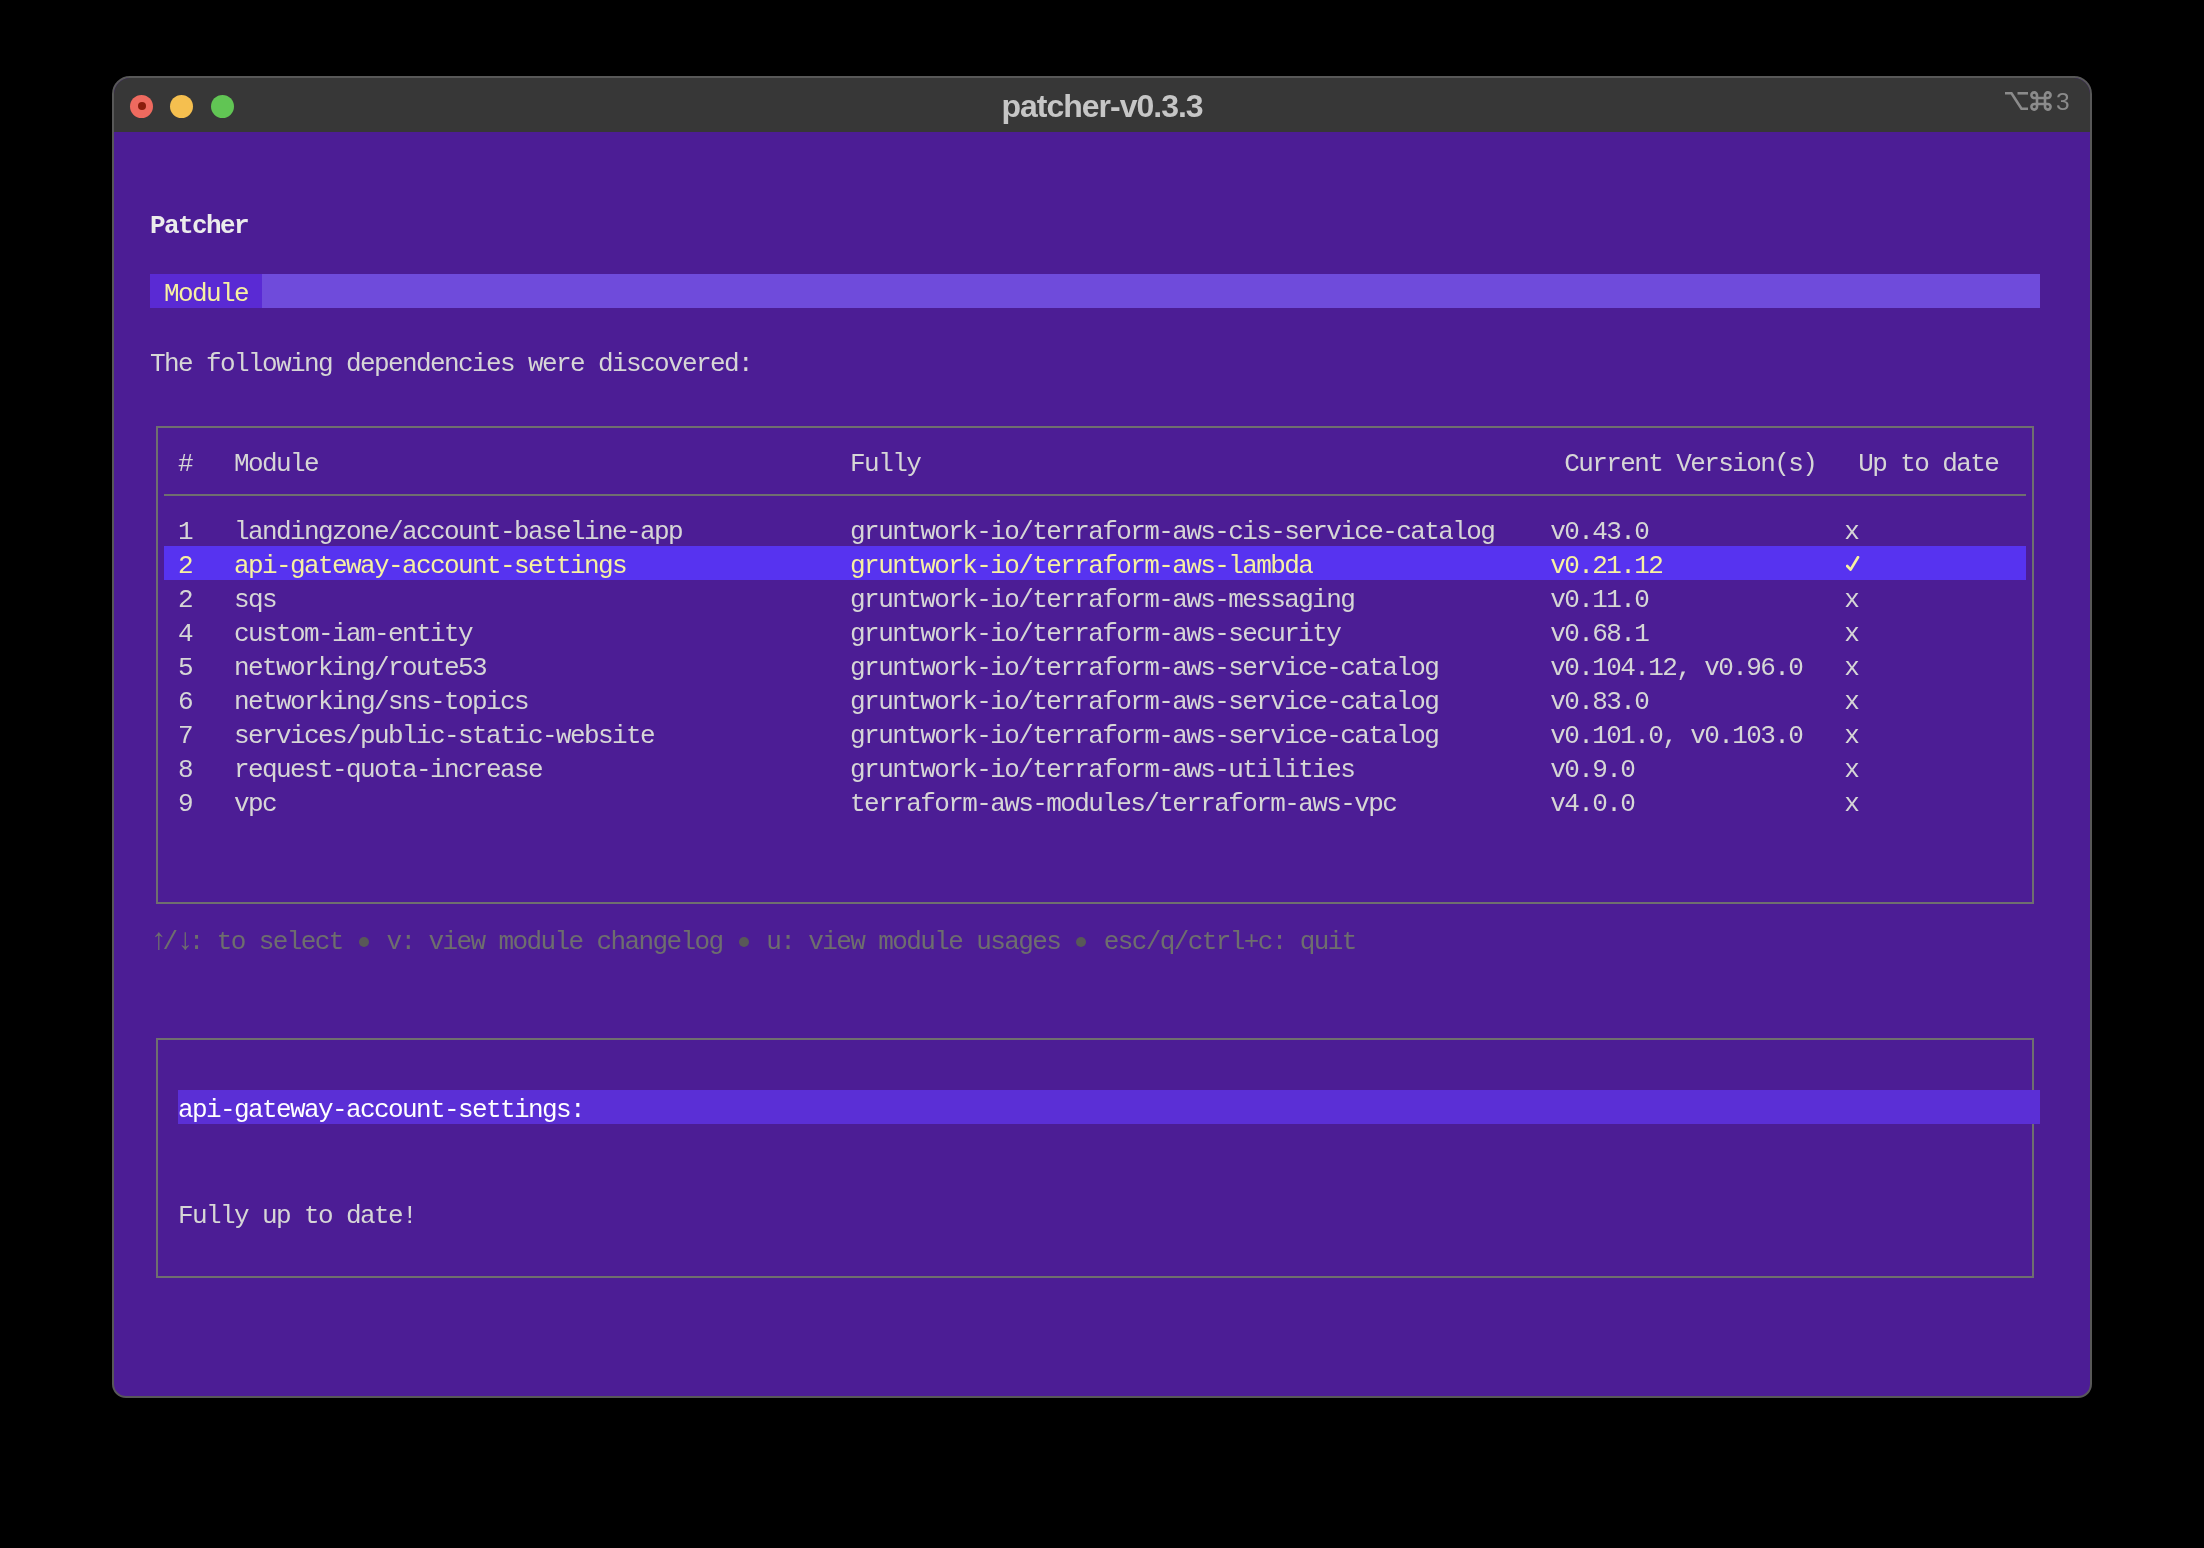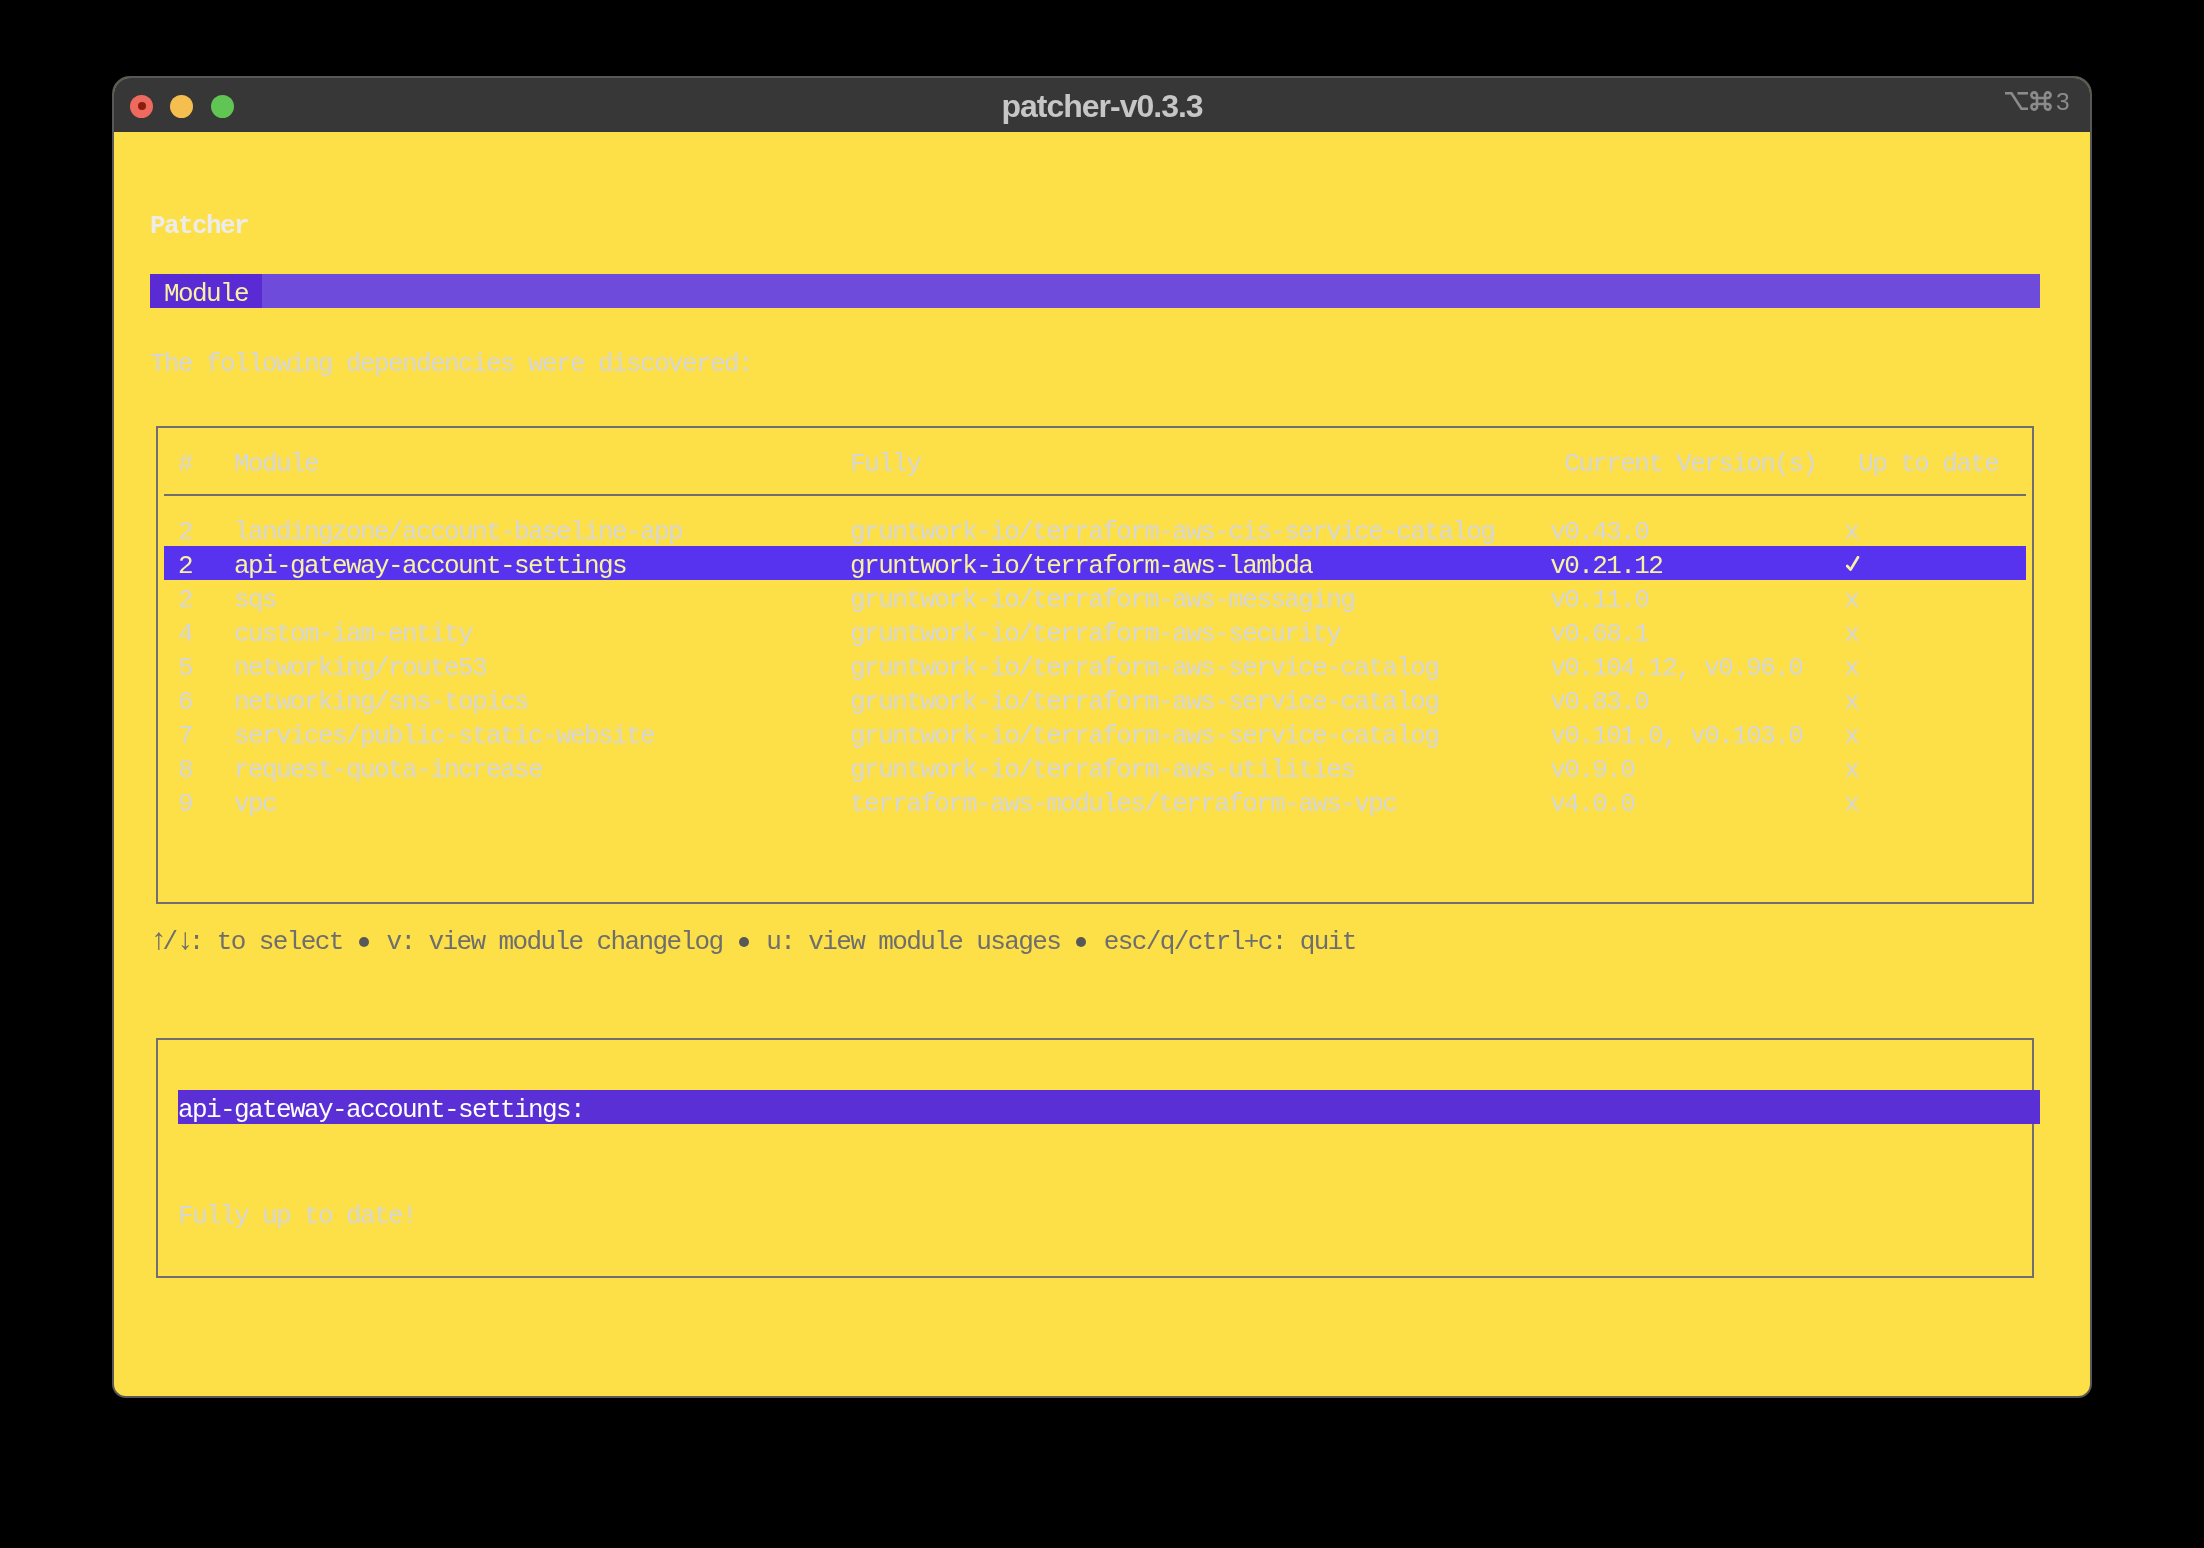--- a/index.html
+++ b/index.html
@@ -1,19 +1,19 @@
 <!DOCTYPE html>
 <html><head>
 <meta charset="utf-8">
 <style>
   * { margin:0; padding:0; box-sizing:border-box; }
   html,body { width:2204px; height:1548px; background:#000; overflow:hidden; }
   #win {
     position:absolute; left:112px; top:76px; width:1980px; height:1322px;
-    background:#fde047; border:2px solid #585858;
+    background:#4c1d95; border:2px solid #585858;
     border-radius:18px 18px 14px 14px; overflow:hidden;
   }
   #tbar {
     position:absolute; left:0; top:0; width:100%; height:54px;
     background:#373737;
   }
   .light { position:absolute; top:16.5px; width:23px; height:23px; border-radius:50%; }
   #title {
     position:absolute; left:0; top:11px; width:100%; height:34px;
     font:bold 32px/34px "Liberation Sans", sans-serif;
@@ -60,21 +60,21 @@
 <div class="bg" style="left:150px; top:274px; width:112px;  background:#5a2ad4;"></div>
 <div class="bg" style="left:262px; top:274px; width:1778px; background:#6f4bdb;"></div>
 <div class="t" style="left:164px; top:274px; color:#f7f1a1;">Module</div>
 
 <div class="t" style="left:150px; top:344px;">The following dependencies were discovered:</div>
 
 <div class="box" style="left:156px; top:426px; width:1878px; height:478px;"></div>
 <div class="t" style="left:178px; top:444px;">#   Module                                      Fully                                              Current Version(s)   Up to date</div>
 <div style="position:absolute; left:164px; top:494px; width:1862px; height:2px; background:#6f6f6f;"></div>
 
-<div class="t" style="left:178px; top:512px;">2   landingzone/account-baseline-app            gruntwork-io/terraform-aws-cis-service-catalog    v0.43.0              x</div>
+<div class="t" style="left:178px; top:512px;">1   landingzone/account-baseline-app            gruntwork-io/terraform-aws-cis-service-catalog    v0.43.0              x</div>
 <div class="bg" style="left:164px; top:546px; width:1862px; background:#5733f0;"></div>
 <div class="t" style="left:178px; top:546px; color:#f7f1a1;">2   api-gateway-account-settings                gruntwork-io/terraform-aws-lambda                 v0.21.12</div>
 <svg style="position:absolute; left:1846px; top:556px;" width="15" height="17" viewBox="0 0 15 17">
   <path d="M1.2 10 L4.6 13.6 L12 1.2" fill="none" stroke="#f7f1a1" stroke-width="2.7" stroke-linecap="round" stroke-linejoin="round"></path>
 </svg>
 <div class="t" style="left:178px; top:580px;">2   sqs                                         gruntwork-io/terraform-aws-messaging              v0.11.0              x</div>
 <div class="t" style="left:178px; top:614px;">4   custom-iam-entity                           gruntwork-io/terraform-aws-security               v0.68.1              x</div>
 <div class="t" style="left:178px; top:648px;text-align:right;">5   networking/route53                          gruntwork-io/terraform-aws-service-catalog        v0.104.12, v0.96.0   x</div>
 <div class="t" style="left:178px; top:682px;">6   networking/sns-topics                       gruntwork-io/terraform-aws-service-catalog        v0.83.0              x</div>
 <div class="t" style="left:178px; top:716px;text-align:center;">7   services/public-static-website              gruntwork-io/terraform-aws-service-catalog        v0.101.0, v0.103.0   x</div>

